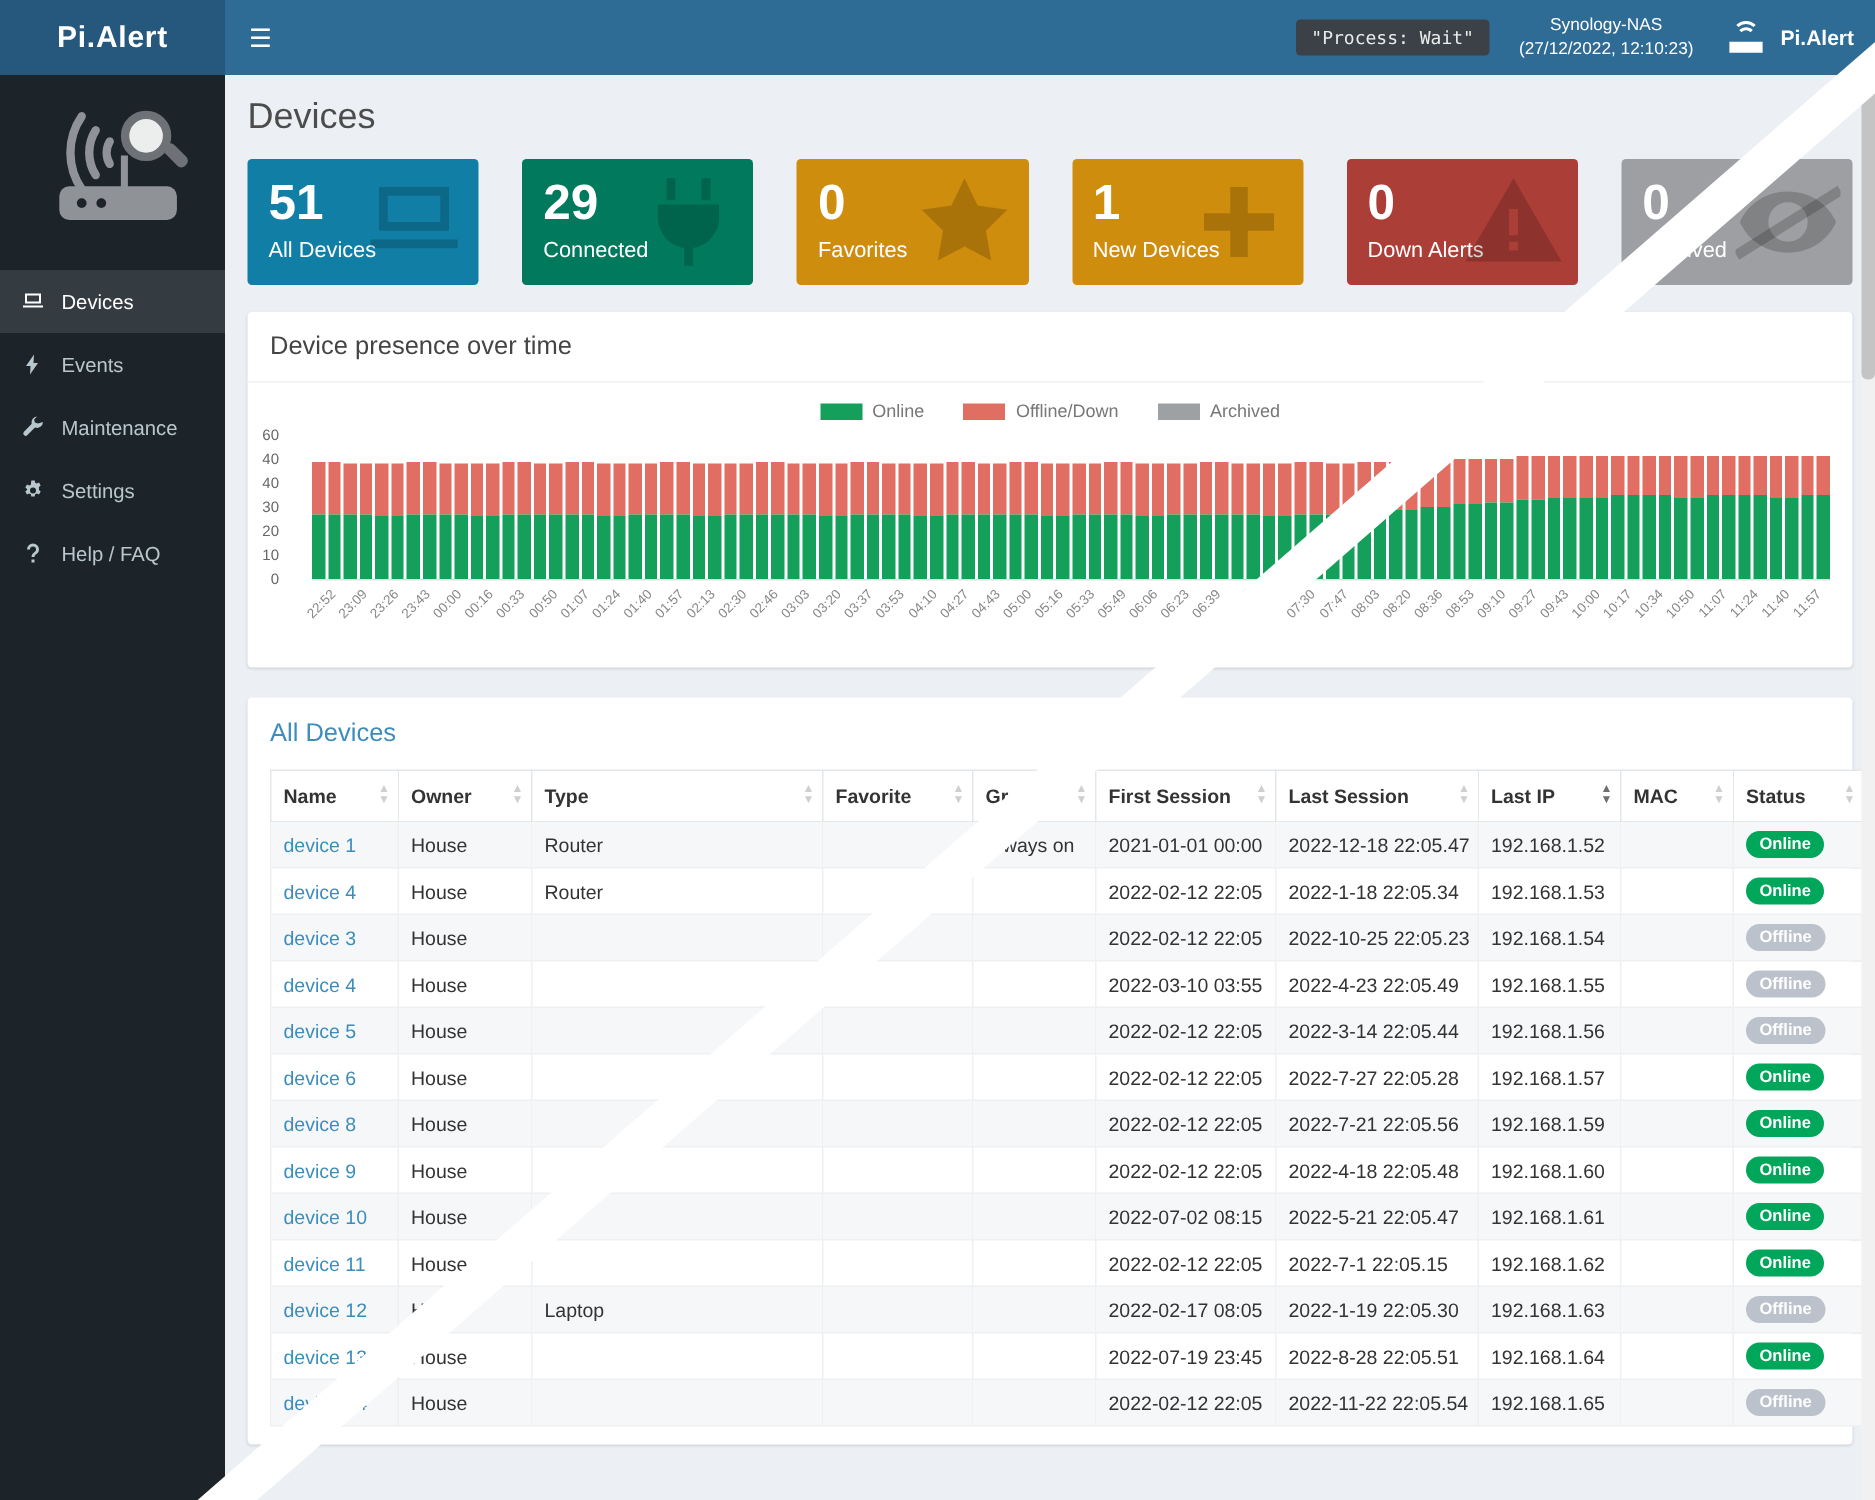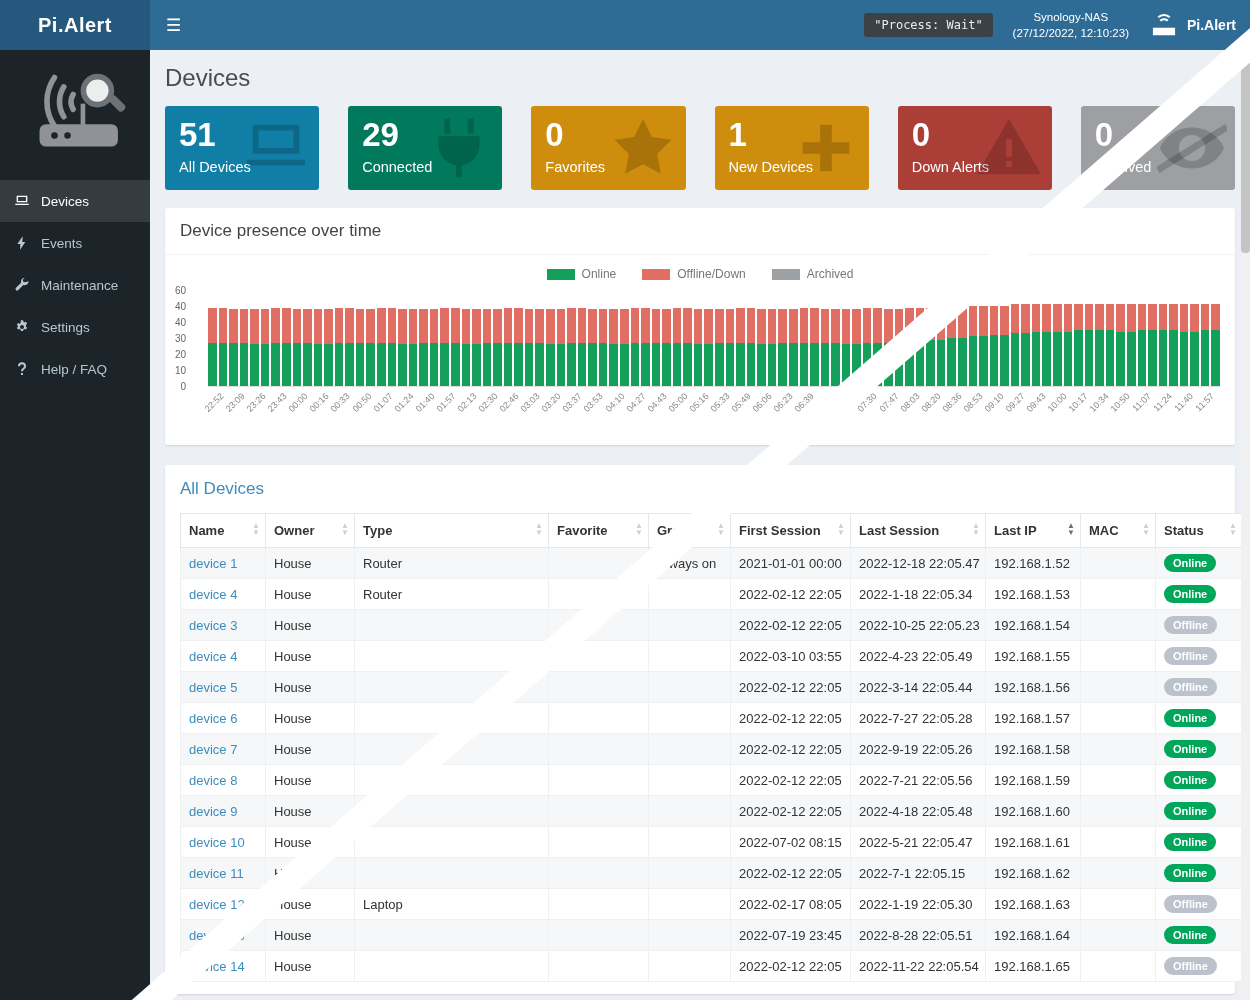--- a/index.html
+++ b/index.html
@@ -875,32 +875,20 @@
               <td></td>
               <td></td>
               <td></td>
               <td>2022-02-12  22:05</td>
               <td>2022-7-27  22:05.28</td>
               <td>192.168.1.57</td>
               <td></td>
               <td><span class="pill online">Online</span></td>
             </tr>
             <tr>
-              <td><span class="dev-link">device 7</span></td>
-              <td>House</td>
-              <td></td>
-              <td></td>
-              <td></td>
-              <td>2022-02-12  22:05</td>
-              <td>2022-9-19  22:05.26</td>
-              <td>192.168.1.58</td>
-              <td></td>
-              <td><span class="pill online">Online</span></td>
-            </tr>
-            <tr>
               <td><span class="dev-link">device 8</span></td>
               <td>House</td>
               <td></td>
               <td></td>
               <td></td>
               <td>2022-02-12  22:05</td>
               <td>2022-7-21  22:05.56</td>
               <td>192.168.1.59</td>
               <td></td>
               <td><span class="pill online">Online</span></td>

